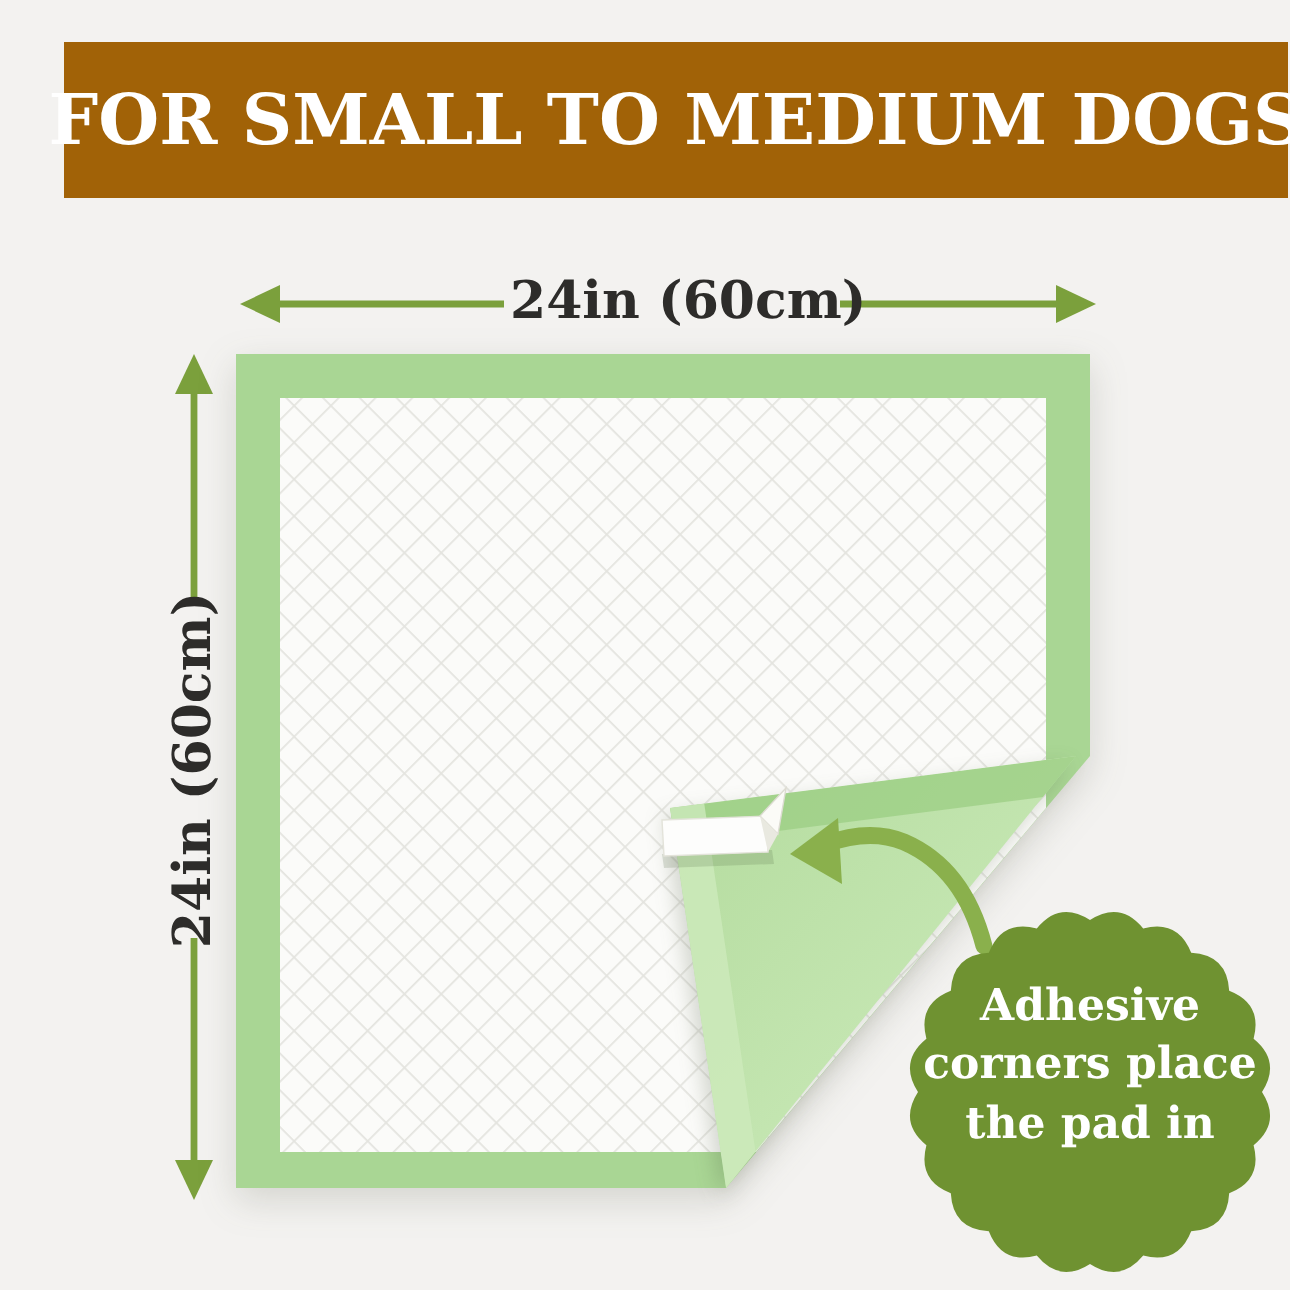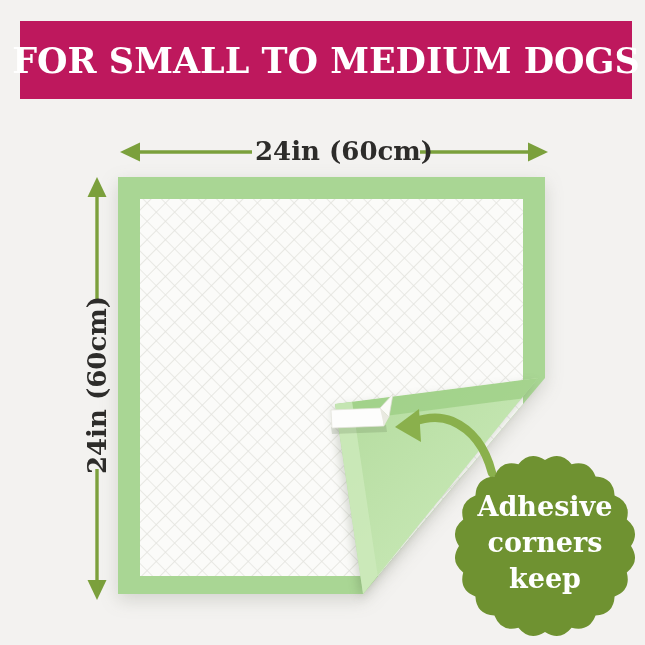--- a/index.html
+++ b/index.html
@@ -6,22 +6,22 @@
   body{
     width:645px;height:645px;
     background:#f3f2f0;
     font-family:"DejaVu Serif","Liberation Serif",serif;
     position:relative;overflow:hidden;
   }
   .stage{position:absolute;inset:0;}
 
   
   .banner{
-    position:absolute;left:20px;top:21px;width:612px;height:78px;
-    background:#be185d;
+    position:absolute;left:32px;top:21px;width:612px;height:78px;
+    background:#a16207;
     display:flex;align-items:center;justify-content:center;
   }
   .banner-text{
     color:#ffffff;font-weight:bold;font-size:35px;letter-spacing:0px;
     white-space:nowrap;
   }
 
   
   .art{position:absolute;left:0;top:0;width:645px;height:645px;z-index:1;}
   .pad-group{filter:drop-shadow(0px 6px 9px rgba(70,80,55,0.18));}
@@ -34,21 +34,21 @@
   }
   .dim-top{left:255px;top:136px;width:160px;}
   .dim-left{
     left:-3px;top:370px;width:200px;height:30px;line-height:30px;
     transform:rotate(-90deg);transform-origin:center center;
   }
 
   
   .badge-text{
     position:absolute;left:453px;top:489px;width:184px;z-index:3;
-    color:#ffffff;text-align:center;font-weight:bold;font-size:27px;
+    color:#ffffff;text-align:center;font-weight:bold;font-size:22px;
     line-height:1.33;
   }
 </style>
 </head>
 <body>
 
 <div class="stage">
 
   <div class="banner">
     <span class="banner-text">FOR SMALL TO MEDIUM DOGS</span>
@@ -117,16 +117,17 @@
         Q15.2,-95.8 26.6,-81.8 Q44,-86.4 50.6,-69.6 Q68.6,-68.6 69.6,-50.6
         Q86.4,-44 81.8,-26.6 Q95.8,-15.2 86,0 Z"></path>
     </g>
   </svg>
 
   <div class="dim-label dim-top">24in (60cm)</div>
   <div class="dim-label dim-left">24in (60cm)</div>
 
   <div class="badge-text">
     <div>Adhesive</div>
-    <div>corners keep</div>
+    <div>corners place</div>
+    <div>the pad in</div>
   </div>
 
 </div>
 
 </body></html>

